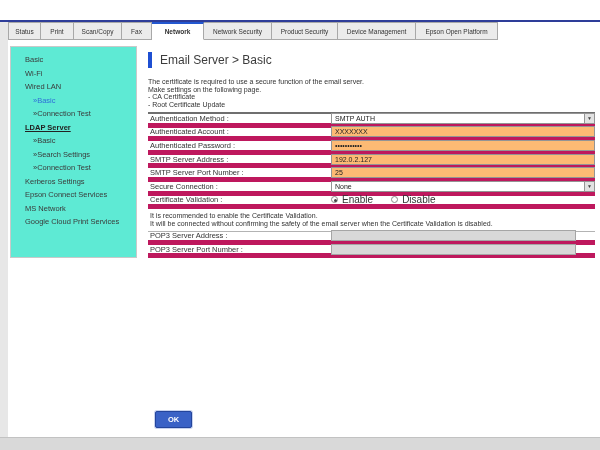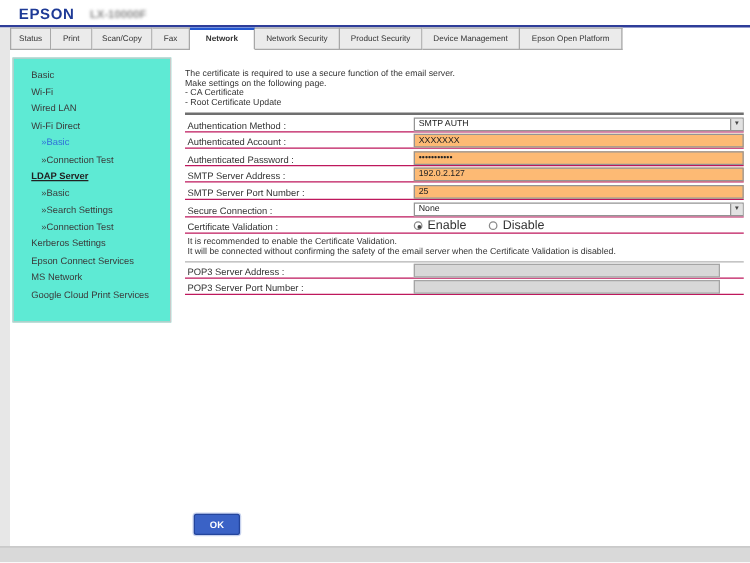--- a/index.html
+++ b/index.html
@@ -29,21 +29,21 @@
   .s-item.sub.active { color:#2f6fd8; }
 
   
   .main { position:absolute; left:148px; top:46px; width:447px; }
   .title-row { display:flex; align-items:center; margin-top:6px; height:16px; }
   .title-bar { width:4px; height:16px; background:#1e4fd2; margin-right:8px; }
   .page-title { font-size:12px; font-weight:400; color:#3c3c3c; }
   .desc { margin-top:10px; font-size:7px; line-height:7.5px; color:#333; }
 
   .form { margin-top:4px; border-top:2px solid #6f6f6f; }
-  .frow { display:flex; align-items:flex-end; height:13.6px; border-bottom:1px solid #be185d; }
+  .frow { display:flex; align-items:center; height:13.6px; border-bottom:5px solid #be185d; }
   .flabel { width:183px; font-size:7.5px; color:#333; padding-left:2px; white-space:nowrap; }
   .fctrl { flex:1; display:flex; align-items:center; }
   .tinput { width:100%; height:11px; font-size:7px; font-family:"Liberation Sans",sans-serif; border:1px solid #949494; padding:0 3px; background:#fdba74; color:#222; }
   .tinput.short { width:245px; }
   .tinput:disabled { background:#d8d8d8; border-color:#a5a5a5; }
   .select { width:100%; height:11px; border:1px solid #949494; background:#fff; display:flex; align-items:center; justify-content:space-between; cursor:default; }
   .sel-text { font-size:7px; color:#222; padding-left:3px; }
   .sel-btn { width:10px; height:9px; margin:0; background:#e2e2e2; border-left:1px solid #949494; display:flex; align-items:center; justify-content:center; font-size:5px; color:#444; }
   .radio-group { display:flex; align-items:center; font-size:10px; color:#333; gap:4px; }
   .radio { width:7px; height:7px; border-radius:50%; border:1px solid #8a8a8a; background:#fff; display:inline-block; position:relative; }
@@ -55,59 +55,58 @@
 
   .ok-btn { position:absolute; left:155px; top:411px; width:37px; height:17px; background:#3a62c6; border:1px solid #24459c; border-radius:2px; color:#fff; font-size:7.5px; font-weight:bold; font-family:"Liberation Sans",sans-serif; cursor:pointer; box-shadow:0 0 0 1px #c7d2ee; }
 
   .footer-bar { position:absolute; left:0; bottom:0; width:600px; height:13px; background:#d9d9d9; border-top:1px solid #c2c2c2; }
 </style>
 </head>
 <body>
 
 <div class="page">
 
-  <div class="hdr">
-    <span class="brand">EPSON</span>
-    <span class="model">LX-10000F</span>
-  </div>
   <div class="brand-rule"></div>
 
   <nav class="tabs">
     <div class="tab" style="width:33px">Status</div>
     <div class="tab" style="width:33px">Print</div>
     <div class="tab" style="width:48px">Scan/Copy</div>
     <div class="tab" style="width:30px">Fax</div>
     <div class="tab active" style="width:52px">Network</div>
     <div class="tab" style="width:68px">Network Security</div>
     <div class="tab" style="width:66px">Product Security</div>
     <div class="tab" style="width:78px">Device Management</div>
     <div class="tab" style="width:82px">Epson Open Platform</div>
   </nav>
 
   <div class="gutter"></div>
 
   <aside class="sidebar">
     <div class="s-item">Basic</div>
     <div class="s-item">Wi-Fi</div>
     <div class="s-item">Wired LAN</div>
-    <div class="s-item">Wi-Fi Direct</div>
     <div class="s-item sub active">»Basic</div>
     <div class="s-item sub">»Connection Test</div>
     <div class="s-item group">LDAP Server</div>
     <div class="s-item sub">»Basic</div>
     <div class="s-item sub">»Search Settings</div>
     <div class="s-item sub">»Connection Test</div>
     <div class="s-item">Kerberos Settings</div>
     <div class="s-item">Epson Connect Services</div>
     <div class="s-item">MS Network</div>
     <div class="s-item">Google Cloud Print Services</div>
   </aside>
 
   <main class="main">
 
+    <div class="title-row">
+      <span class="title-bar"></span>
+      <h1 class="page-title">Email Server &gt; Basic</h1>
+    </div>
 
     <div class="desc">
       <div>The certificate is required to use a secure function of the email server.</div>
       <div>Make settings on the following page.</div>
       <div>- CA Certificate</div>
       <div>- Root Certificate Update</div>
     </div>
 
     <div class="form">
 

